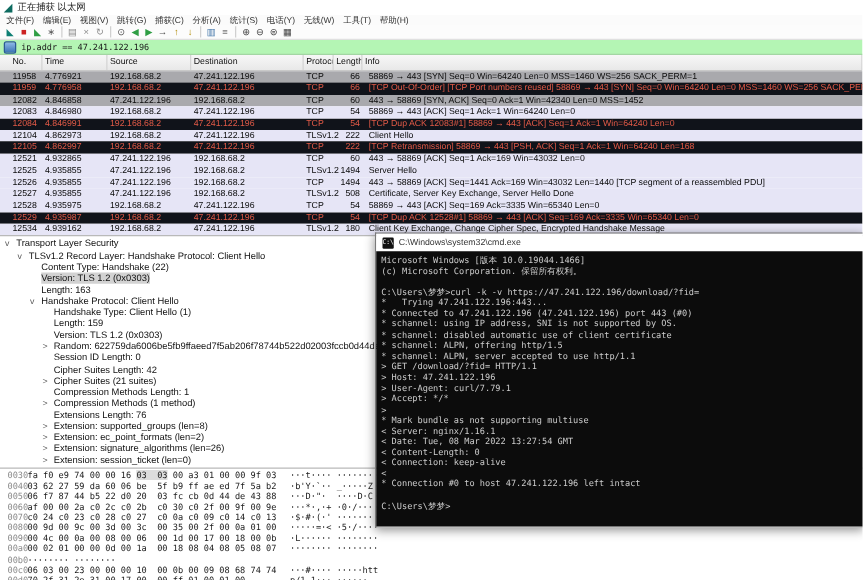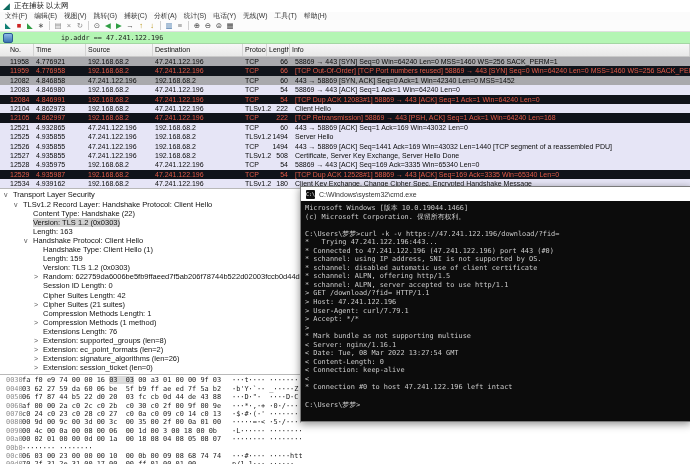--- a/index.html
+++ b/index.html
@@ -21,21 +21,21 @@
            background:#fcfcfc;border-bottom:1px solid #e0e0e0;}
   .tbtn{width:10px;height:10px;display:flex;align-items:center;justify-content:center;
         font-size:7.5px;line-height:10px;border-radius:2px;}
   .tsep{width:1px;height:9px;background:#d0d0d0;margin:0 2px;}
 
   
   .filterbar{height:11px;display:flex;align-items:center;gap:4px;padding-left:3px;
              background:#b4f5b4;border-bottom:1px solid #a3d6a3;}
   .bookmark{width:8px;height:8px;border-radius:2px;border:1px solid #2a5a94;
             background:linear-gradient(#8db9e8,#3b74b3);}
-  .ftext{font-family:"DejaVu Sans Mono",monospace;font-size:6.8px;color:#1a1a1a;margin-left:44px;}
+  .ftext{font-family:"DejaVu Sans Mono",monospace;font-size:6.8px;color:#1a1a1a;}
 
   
   .plist-header,.prow{display:grid;grid-template-columns:26px 52px 67px 90px 24px 23px 1fr;
                       padding-left:8px;white-space:nowrap;}
   .plist-header{height:12px;line-height:12px;font-size:7px;color:#111;
                 background:linear-gradient(#f7f7f7,#e8e8e8);border-bottom:1px solid #c9c9c9;}
   .hcell{border-right:1px solid #d4d4d4;padding-left:2px;overflow:hidden;}
   .prow{height:9.4px;line-height:9.4px;font-size:7px;}
   .prow span{overflow:hidden;padding-left:2px;}
   .prow .c-proto{overflow:visible;}
@@ -316,21 +316,21 @@
       <div class="drow" style="padding-left: 34px;"><span class="arr">&gt;</span><span class="dtext">Extension: signature_algorithms (len=26)</span></div>
       <div class="drow" style="padding-left: 34px;"><span class="arr">&gt;</span><span class="dtext">Extension: session_ticket (len=0)</span></div>
     </div>
   <div class="hexpane">
       <div class="hrow"><span class="off">0030</span><span class="hx"><span>fa f0 e9 74 00 00 16 </span><span class="hl">03  03</span><span> 00 a3 01 00 00 9f 03</span></span><span class="asc">···t···· ········</span></div>
       <div class="hrow"><span class="off">0040</span><span class="hx">03 62 27 59 da 60 06 be  5f b9 ff ae ed 7f 5a b2</span><span class="asc">·b'Y·`·· _·····Z·</span></div>
       <div class="hrow"><span class="off">0050</span><span class="hx">06 f7 87 44 b5 22 d0 20  03 fc cb 0d 44 de 43 88</span><span class="asc">···D·"·  ····D·C·</span></div>
       <div class="hrow"><span class="off">0060</span><span class="hx">af 00 00 2a c0 2c c0 2b  c0 30 c0 2f 00 9f 00 9e</span><span class="asc">···*·,·+ ·0·/····</span></div>
       <div class="hrow"><span class="off">0070</span><span class="hx">c0 24 c0 23 c0 28 c0 27  c0 0a c0 09 c0 14 c0 13</span><span class="asc">·$·#·(·' ········</span></div>
       <div class="hrow"><span class="off">0080</span><span class="hx">00 9d 00 9c 00 3d 00 3c  00 35 00 2f 00 0a 01 00</span><span class="asc">·····=·&lt; ·5·/····</span></div>
-      <div class="hrow"><span class="off">0090</span><span class="hx">00 4c 00 0a 00 08 00 06  00 1d 00 3 00 18 00 0b</span><span class="asc">·L······ ········</span></div>
+      <div class="hrow"><span class="off">0090</span><span class="hx">00 4c 00 0a 00 08 00 06  00 1d 00 17 00 18 00 0b</span><span class="asc">·L······ ········</span></div>
       <div class="hrow"><span class="off">00a0</span><span class="hx">00 02 01 00 00 0d 00 1a  00 18 08 04 08 05 08 07</span><span class="asc">········ ········</span></div>
       <div class="hrow"><span class="off">00b0</span><span class="asc">········ ········</span></div>
       <div class="hrow"><span class="off">00c0</span><span class="hx">06 03 00 23 00 00 00 10  00 0b 00 09 08 68 74 74</span><span class="asc">···#···· ·····htt</span></div>
       <div class="hrow"><span class="off">00d0</span><span class="hx">70 2f 31 2e 31 00 17 00  00 ff 01 00 01 00</span><span class="asc">p/1.1··· ······</span></div>
     </div>
 </div>
 
 <div class="cmd">
   <div class="cmd-titlebar">
     <span class="cmd-ico">C:\</span>

